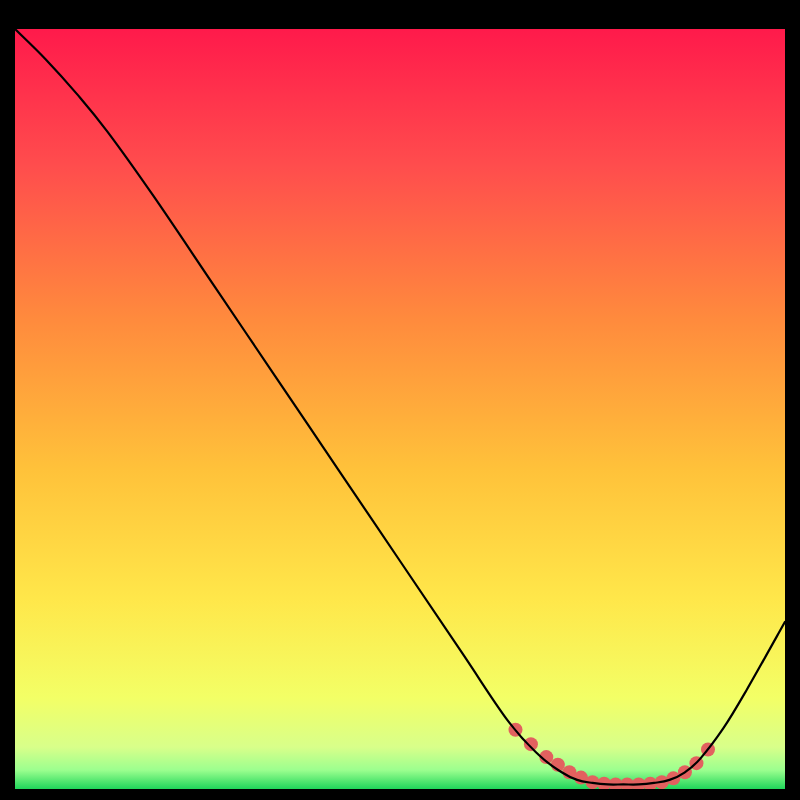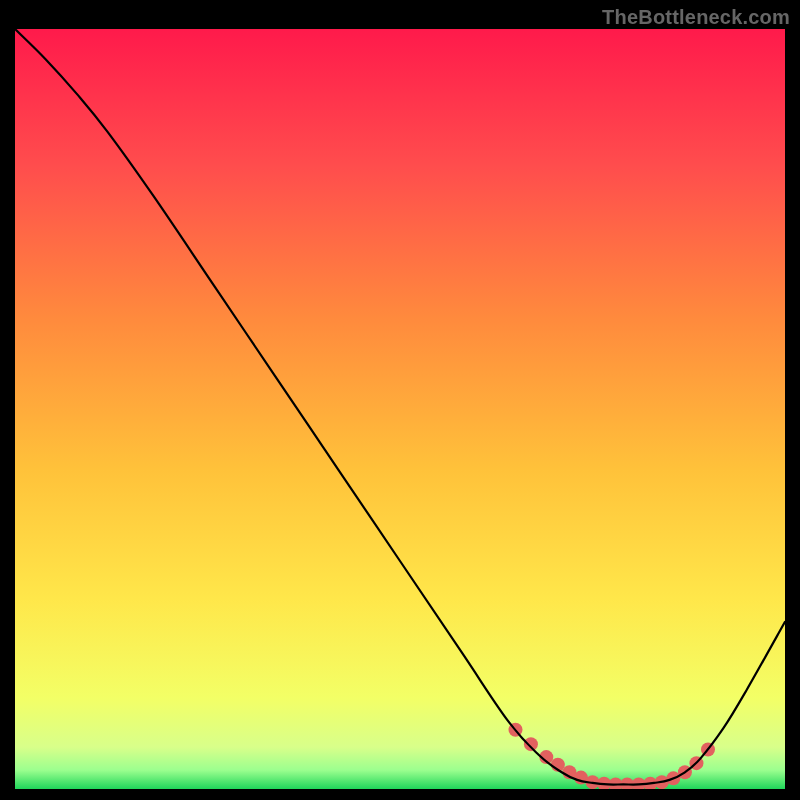--- a/index.html
+++ b/index.html
@@ -38,21 +38,20 @@
     stroke: #000;
     stroke-width: 2.2;
     stroke-linejoin: round;
     stroke-linecap: round;
   }
 </style>
 </head>
 <body>
 
 <div class="stage">
-  <div class="watermark">TheBottleneck.com</div>
 
   <svg class="chart" viewBox="0 0 800 800">
     <defs>
       <linearGradient id="bg-grad" x1="0" y1="0" x2="0" y2="1">
           <stop offset="0%" stop-color="#ff1a4b"></stop>
           <stop offset="18%" stop-color="#ff4d4d"></stop>
           <stop offset="38%" stop-color="#ff8a3d"></stop>
           <stop offset="57.99999999999999%" stop-color="#ffc23a"></stop>
           <stop offset="75%" stop-color="#ffe74a"></stop>
           <stop offset="88%" stop-color="#f3ff66"></stop>

